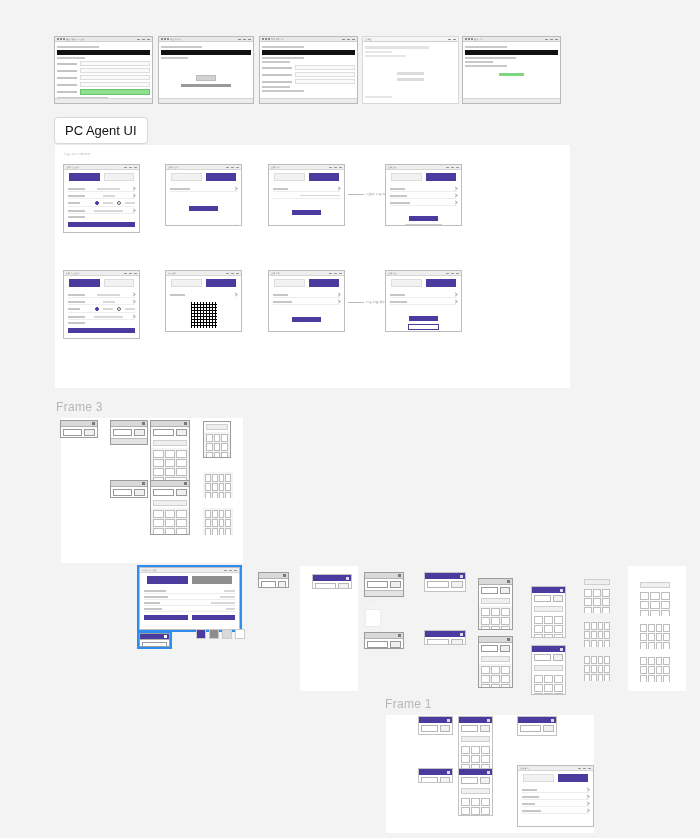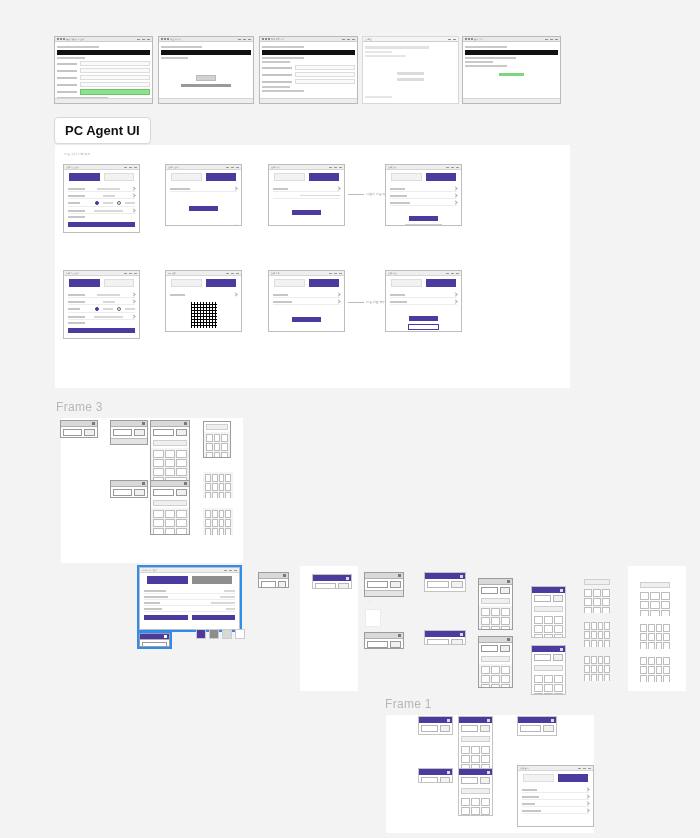--- a/index.html
+++ b/index.html
@@ -48,21 +48,21 @@
 
   
   .frame-label{
     position:absolute;color:#b7b7b7;font-size:12px;letter-spacing:.3px;
   }
   .frame-box{position:absolute;background:#ffffff;}
 
   
   .badge{
     position:absolute;background:#fff;border:1px solid #d8d8d8;border-radius:4px;
-    padding:5px 10px;font-size:13px;font-weight:bold;color:#111;
+    padding:5px 10px;font-size:13px;font-weight:normal;color:#111;
     box-shadow:0 1px 1px rgba(0,0,0,.04);
   }
 
   
   .pwin{position:absolute;background:#fff;border:1px solid #bdbdbd;box-sizing:border-box;overflow:hidden;}
   .pwin .ptbar{height:5px;background:#eee;border-bottom:1px solid #d5d5d5;display:flex;align-items:center;padding:0 2px;box-sizing:border-box;}
   .pwin .ptbar .tt{font-size:2px;color:#777;}
   .pwin .ptbar .ctrl{margin-left:auto;display:flex;gap:2px;}
   .pwin .ptbar .ctrl i{width:3px;height:1px;background:#9a9a9a;}
   .pwin .tabs{display:flex;gap:4px;justify-content:center;padding:3px 4px 2px;}

